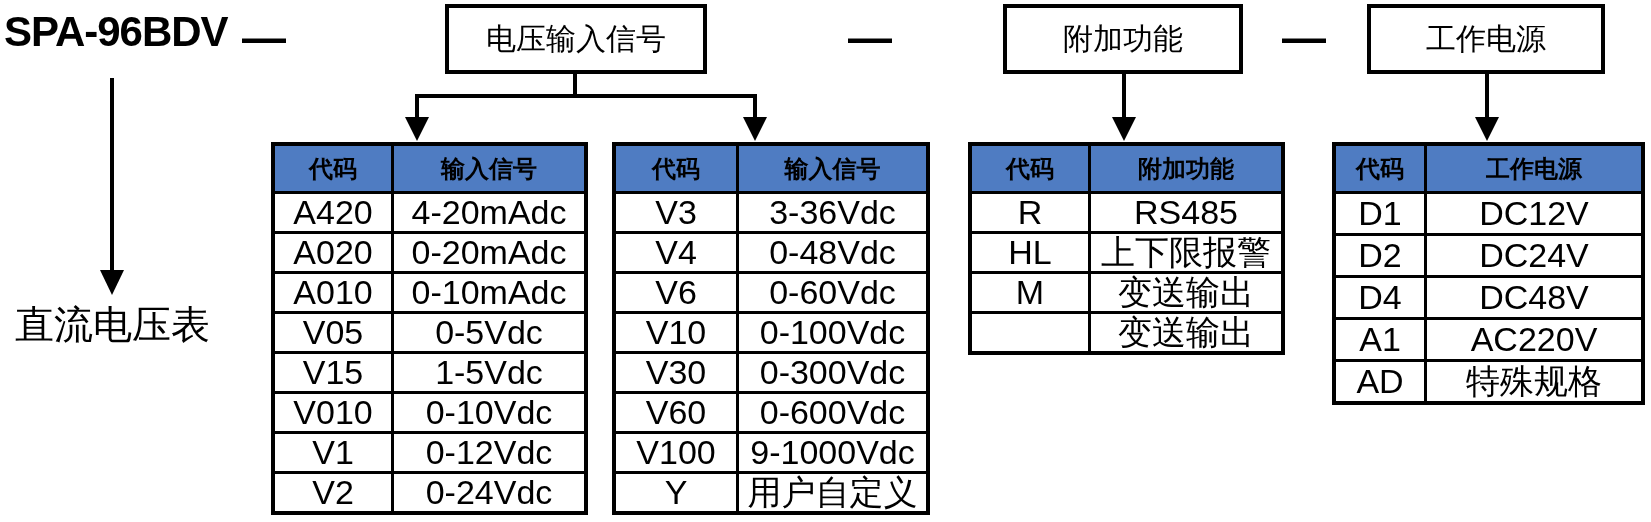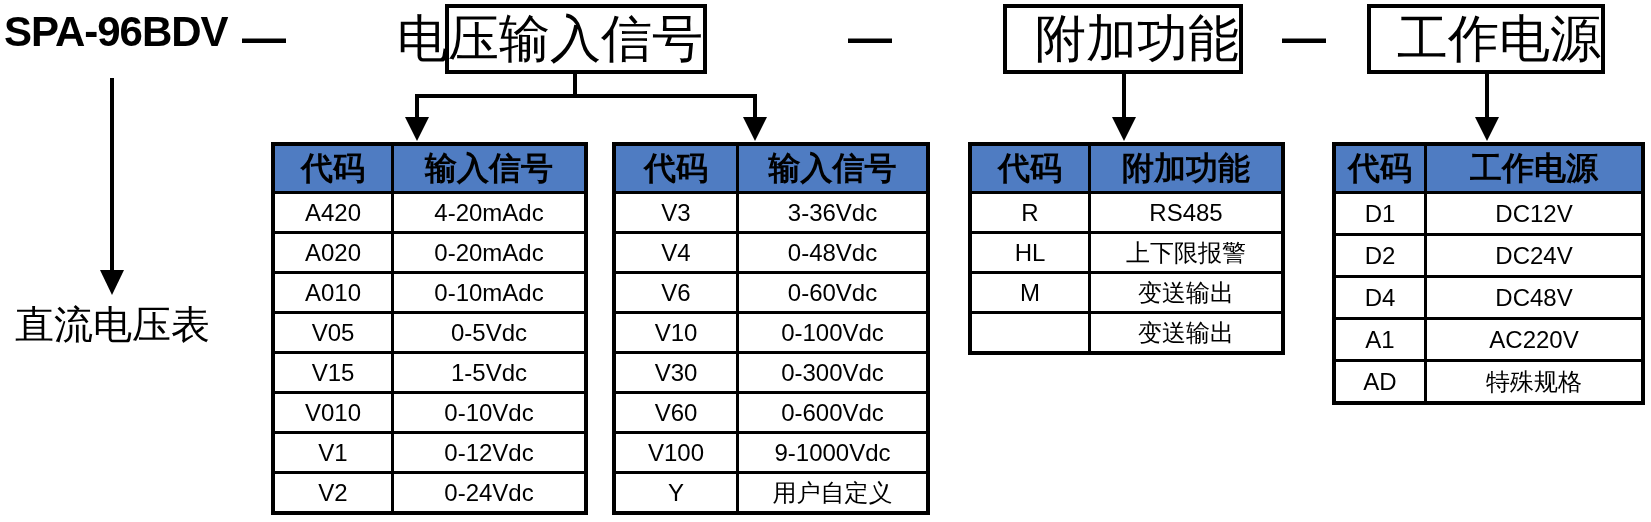--- a/index.html
+++ b/index.html
@@ -55,22 +55,22 @@
   .dash3 { left: 1280px; }
 
   .opt-box {
     position: absolute;
     top: 4px;
     height: 70px;
     border: 4px solid #000;
     background: #fff;
     display: flex;
     align-items: center;
-    justify-content: flex-end;
-    font-size: 51px;
+    justify-content: center;
+    font-size: 30px;
     color: #000;
     white-space: nowrap;
   }
   .box1 { left: 445px; width: 262px; }
   .box2 { left: 1003px; width: 240px; }
   .box3 { left: 1367px; width: 238px; }
 
   .tbl {
     position: absolute;
     border: 4px solid #000;
@@ -84,34 +84,34 @@
   .row { display: flex; height: 40px; }
   .t4 .row { height: 42px; }
   .row.hdr { height: 45px; }
   .t4 .row.hdr { height: 45px; }
   .row + .row { border-top: 3px solid #000; }
 
   .cell {
     display: flex;
     align-items: center;
     justify-content: center;
-    font-size: 24px;
+    font-size: 34px;
     color: #000;
     white-space: nowrap;
     overflow: hidden;
   }
   .cell.code { width: 116px; flex: none; }
   .t2 .cell.code { width: 120px; }
   .t4 .cell.code { width: 88px; }
   .cell.val { flex: 1; border-left: 3px solid #000; }
 
   .row.hdr .cell {
     background: #4F7CC2;
     font-weight: bold;
-    font-size: 32px;
+    font-size: 24px;
   }
 </style>
 </head>
 <body>
 
 <div class="canvas">
 
   <svg class="connectors" viewBox="0 0 1651 522" xmlns="http://www.w3.org/2000/svg">
     <g stroke="#000000" stroke-width="4" fill="#000000">
 

